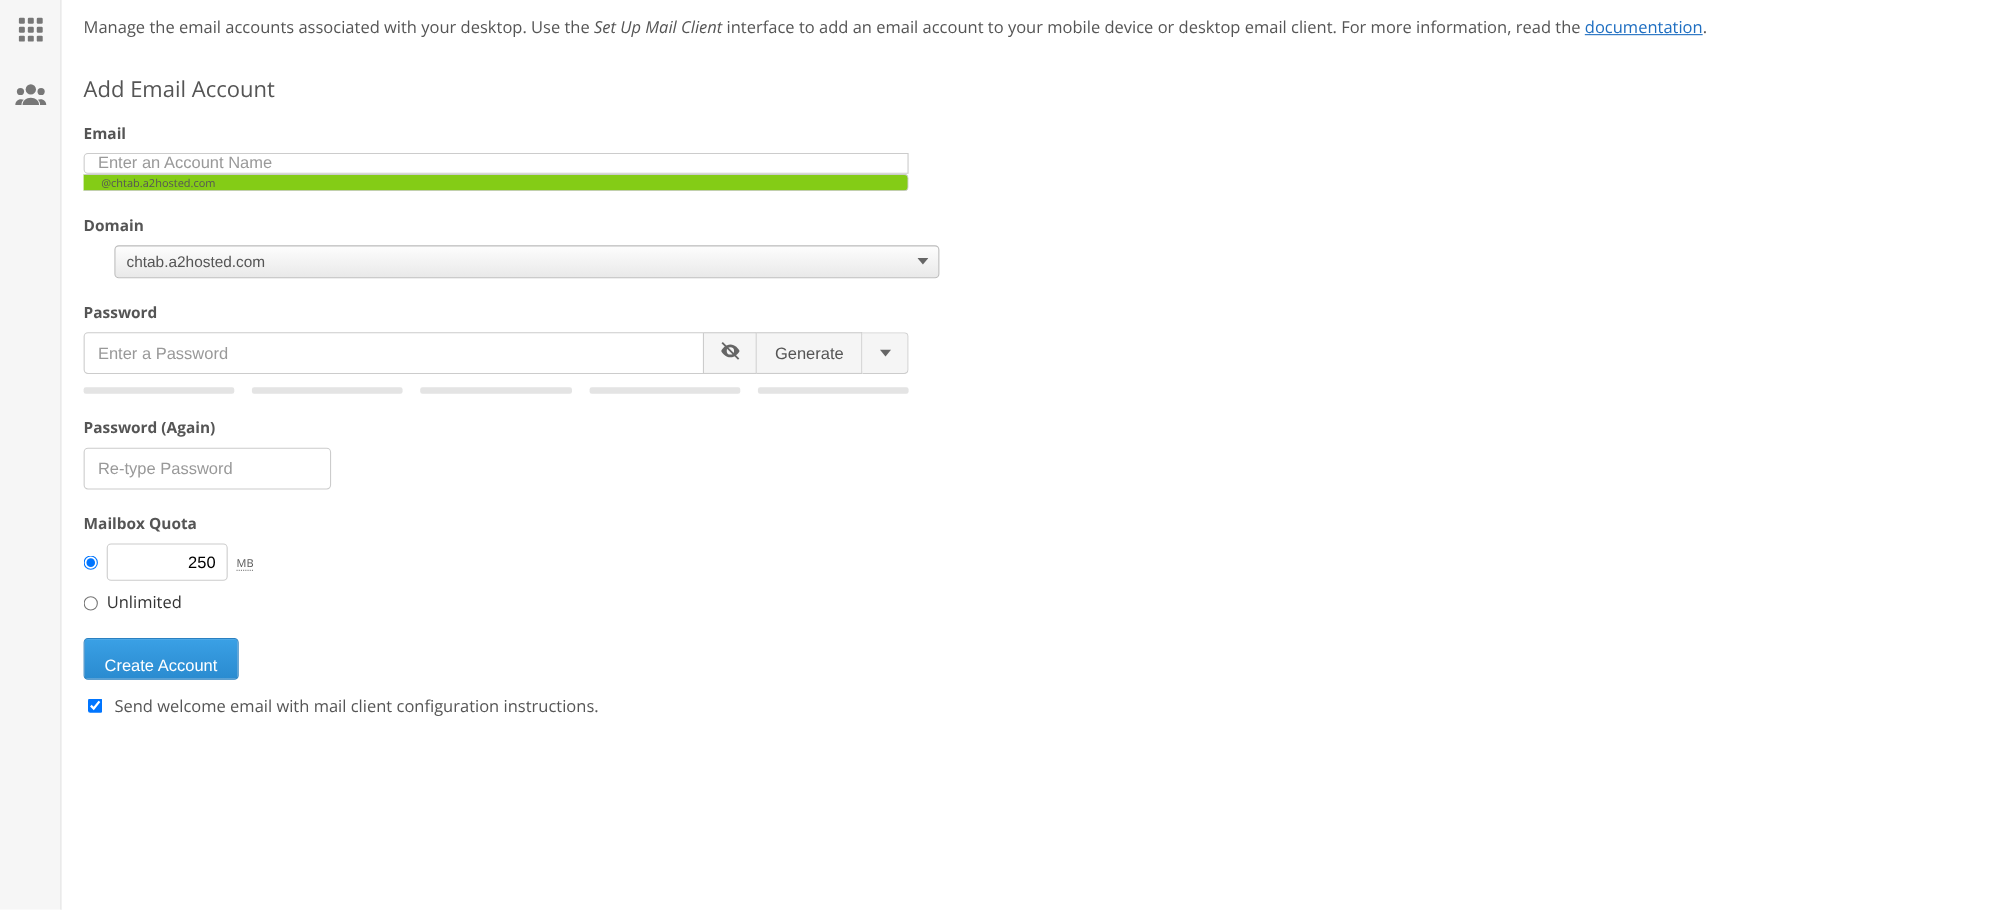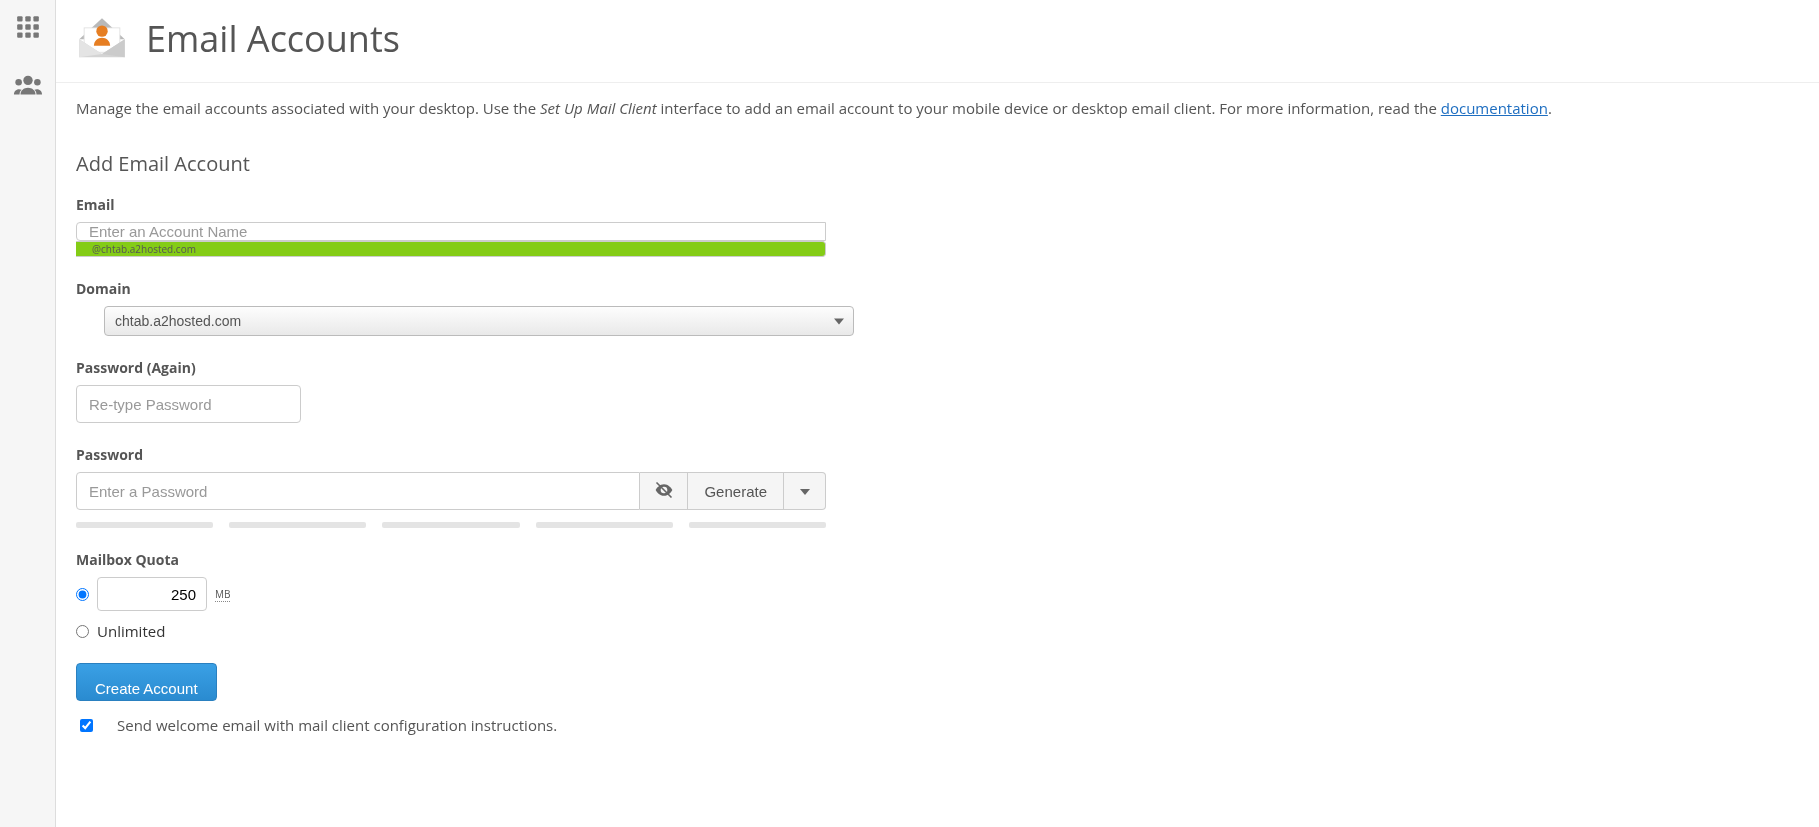--- a/index.html
+++ b/index.html
@@ -159,21 +159,21 @@
     background:#2d93d8;
     background:linear-gradient(#3aa0e5,#2a8bd0);
     border:1px solid #2a80c0;
     color:#fff;
     border-radius:4px;
     height:38px;
     font-size:15px;
     padding:16px 18px;
     cursor:pointer;
   }
-  .welcome-row { display:flex; align-items:center; gap:21px; margin-top:14px; font-size:15px; color:#555; }
+  .welcome-row { display:flex; align-items:flex-start; gap:8px; margin-top:14px; font-size:15px; color:#555; }
   .caret svg { fill:#666; }
   .unlimited-label { font-size:15px; color:#333; }
 </style>
 </head>
 <body>
 
 <div class="sidebar">
   <div style="padding:6px;cursor:pointer;">
     <svg width="26" height="26" viewBox="0 0 24 24">
         <rect x="2" y="2" width="5" height="5" rx="1"></rect>
@@ -194,34 +194,20 @@
         <circle cx="6" cy="9" r="3.5"></circle>
         <path d="M1 22c0-3 2.2-5.5 5.5-5.5 1 0 1.9.2 2.7.6C7.6 18.3 7 20 7 22z"></path>
         <circle cx="26" cy="9" r="3.5"></circle>
         <path d="M31 22c0-3-2.2-5.5-5.5-5.5-1 0-1.9.2-2.7.6 1.6 1.2 2.2 2.9 2.2 4.9z"></path>
       </svg>
   </div>
 </div>
 
 <div class="main">
 
-  <div class="page-header">
-    <span>
-      <svg width="52" height="52" viewBox="0 0 64 64">
-        <polygon points="32,10 60,36 4,36" fill="#b9b9b9"></polygon>
-        <rect x="10" y="22" width="44" height="30" fill="#fff" stroke="#ddd"></rect>
-        <circle cx="32" cy="26" r="7" fill="#e67e22"></circle>
-        <path d="M22 44c0-6 4.5-10 10-10s10 4 10 10z" fill="#e67e22"></path>
-        <polygon points="4,36 32,54 60,36 60,58 4,58" fill="#d4d4d4"></polygon>
-        <polygon points="4,36 32,54 4,58" fill="#e4e4e4"></polygon>
-        <polygon points="60,36 32,54 60,58" fill="#cbcbcb"></polygon>
-      </svg>
-    </span>
-    <h1 class="page-title">Email Accounts</h1>
-  </div>
 
   <div class="content">
     <p class="intro">
       <span>Manage the email accounts associated with your desktop. Use the </span><em>Set Up Mail Client</em><span> interface to add an email account to your mobile device or desktop email client. For more information, read the </span><a href="#">documentation</a><span>.</span>
     </p>
 
     <h2 class="section">Add Email Account</h2>
 
     <div class="form">
 
@@ -238,25 +224,20 @@
         <div class="select-wrap">
           <select>
             <option>chtab.a2hosted.com</option>
           </select>
           <span class="caret">
             <svg width="10" height="10" viewBox="0 0 10 10">
                 <polygon points="0,2 10,2 5,8"></polygon>
               </svg>
           </span>
         </div>
-      </div>
-
-      <div class="fgroup">
-        <label class="flabel">Password (Again)</label>
-        <input type="password" class="text-input" style="border-radius: 4px;" placeholder="Re-type Password">
       </div>
 
       <div class="fgroup">
         <label class="flabel">Password</label>
         <div class="pw-row">
           <input type="password" class="text-input" placeholder="Enter a Password" style="">
           <button class="btn btn-eye" type="button">
             <span>
               <svg width="20" height="20" viewBox="0 0 24 24" fill="#666">
                   <path d="M12 5c5 0 9 4.5 10 7-1 2.5-5 7-10 7S3 14.5 2 12c1-2.5 5-7 10-7zm0 3a4 4 0 100 8 4 4 0 000-8z"></path>
@@ -276,20 +257,25 @@
         <div class="strength">
           <span></span>
             <span></span>
             <span></span>
             <span></span>
             <span></span>
         </div>
       </div>
 
       <div class="fgroup">
+        <label class="flabel">Password (Again)</label>
+        <input type="password" class="text-input" style="border-radius: 4px;" placeholder="Re-type Password">
+      </div>
+
+      <div class="fgroup">
         <label class="flabel">Mailbox Quota</label>
         <div class="quota-row">
           <input type="radio" name="quota" checked="" style="">
           <input type="text" class="quota-input" value="250" style="">
           <span class="mb">MB</span>
         </div>
         <div class="quota-row">
           <input type="radio" name="quota" style="">
           <span class="unlimited-label">Unlimited</span>
         </div>

